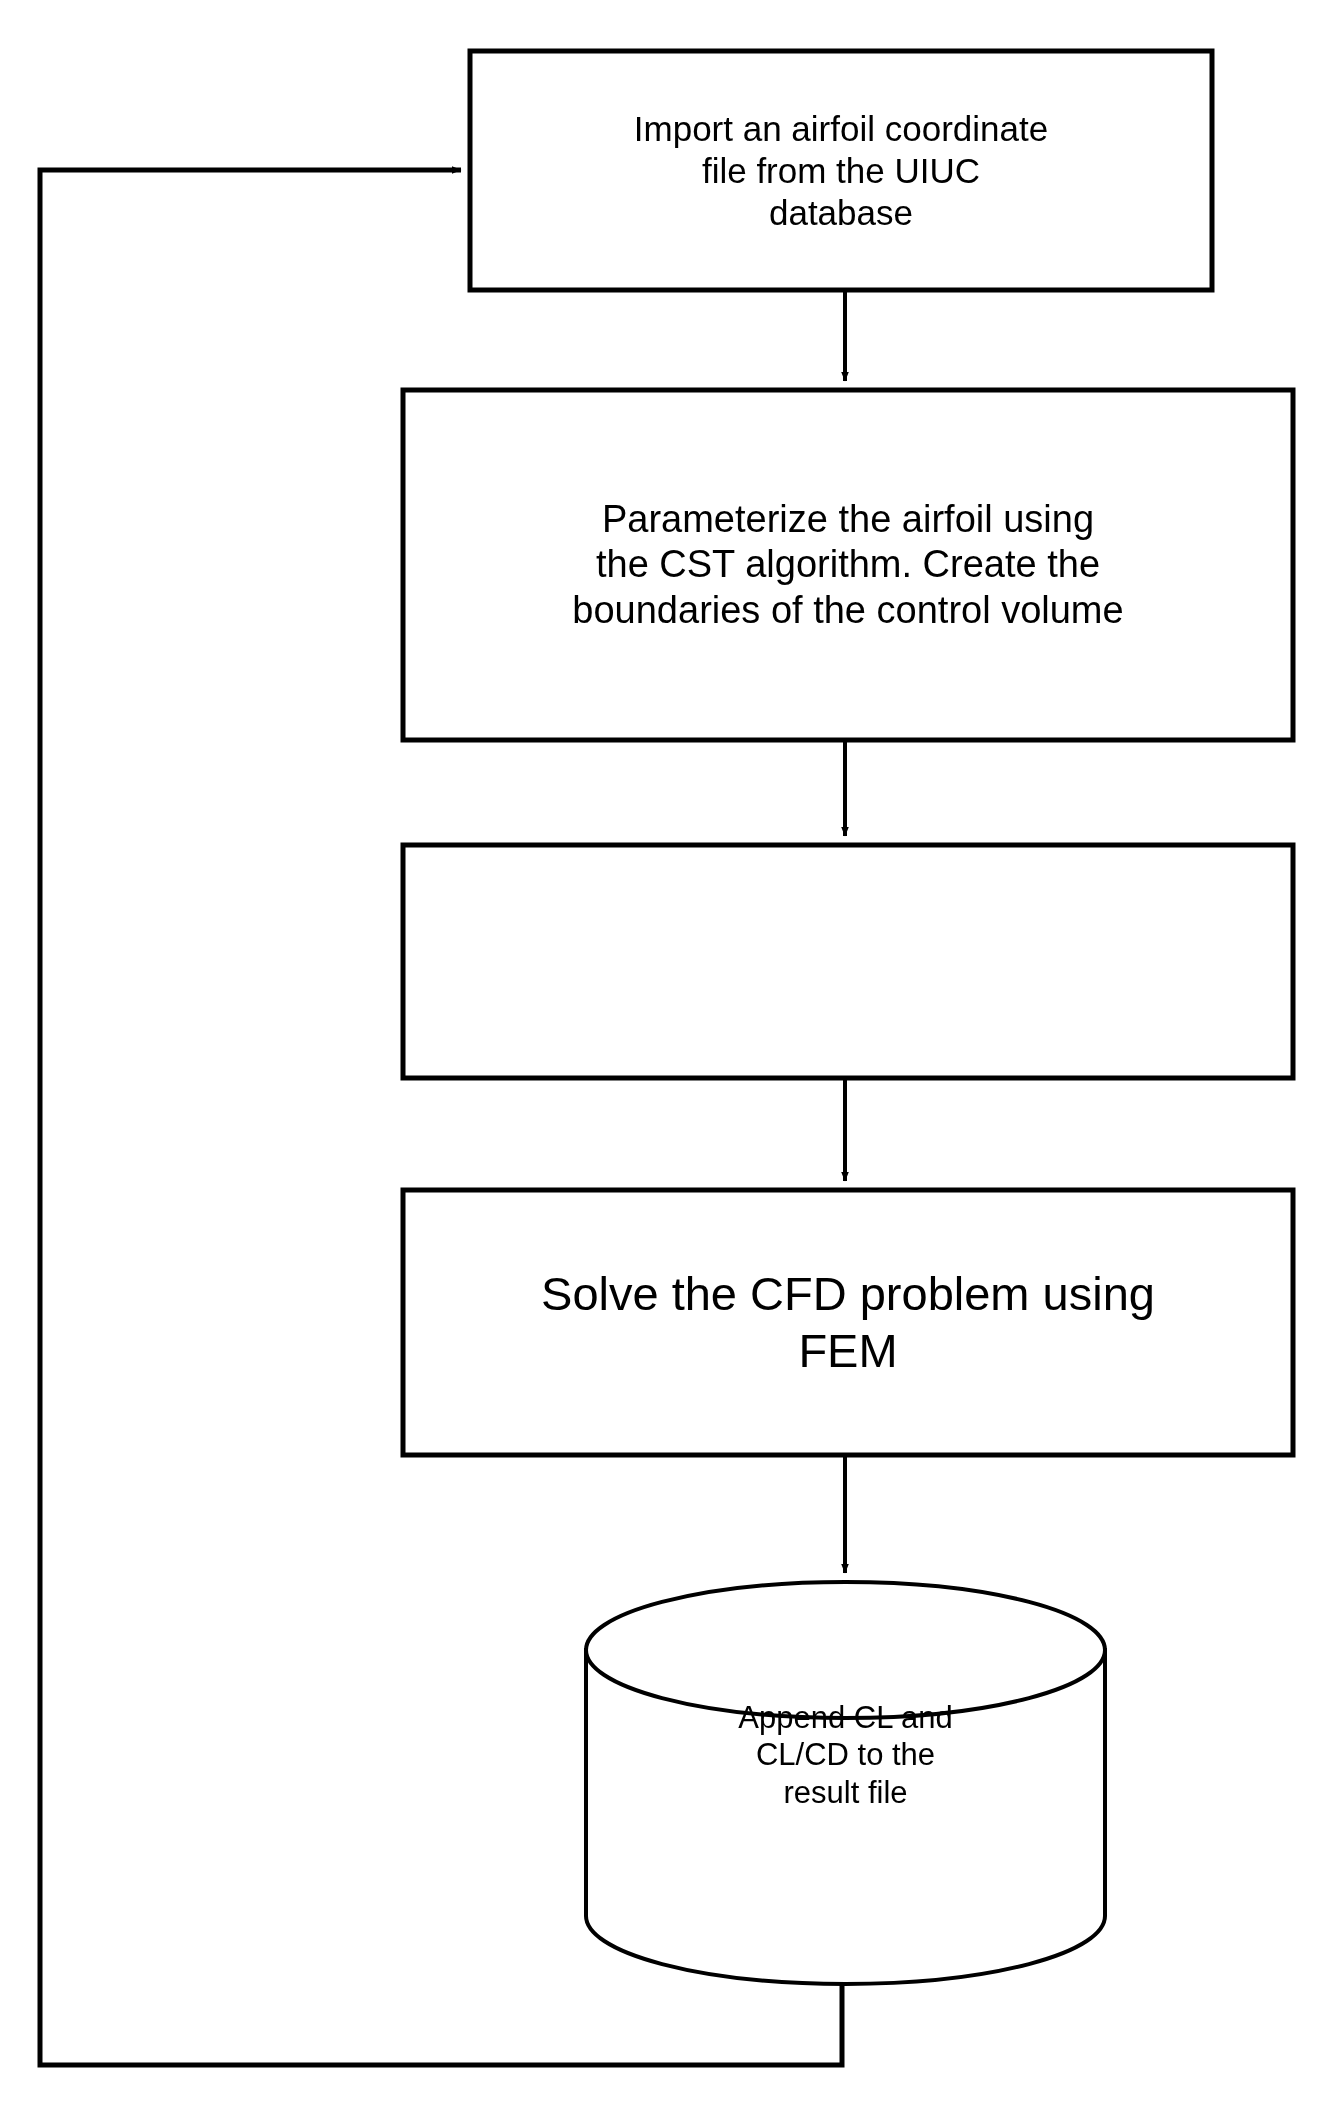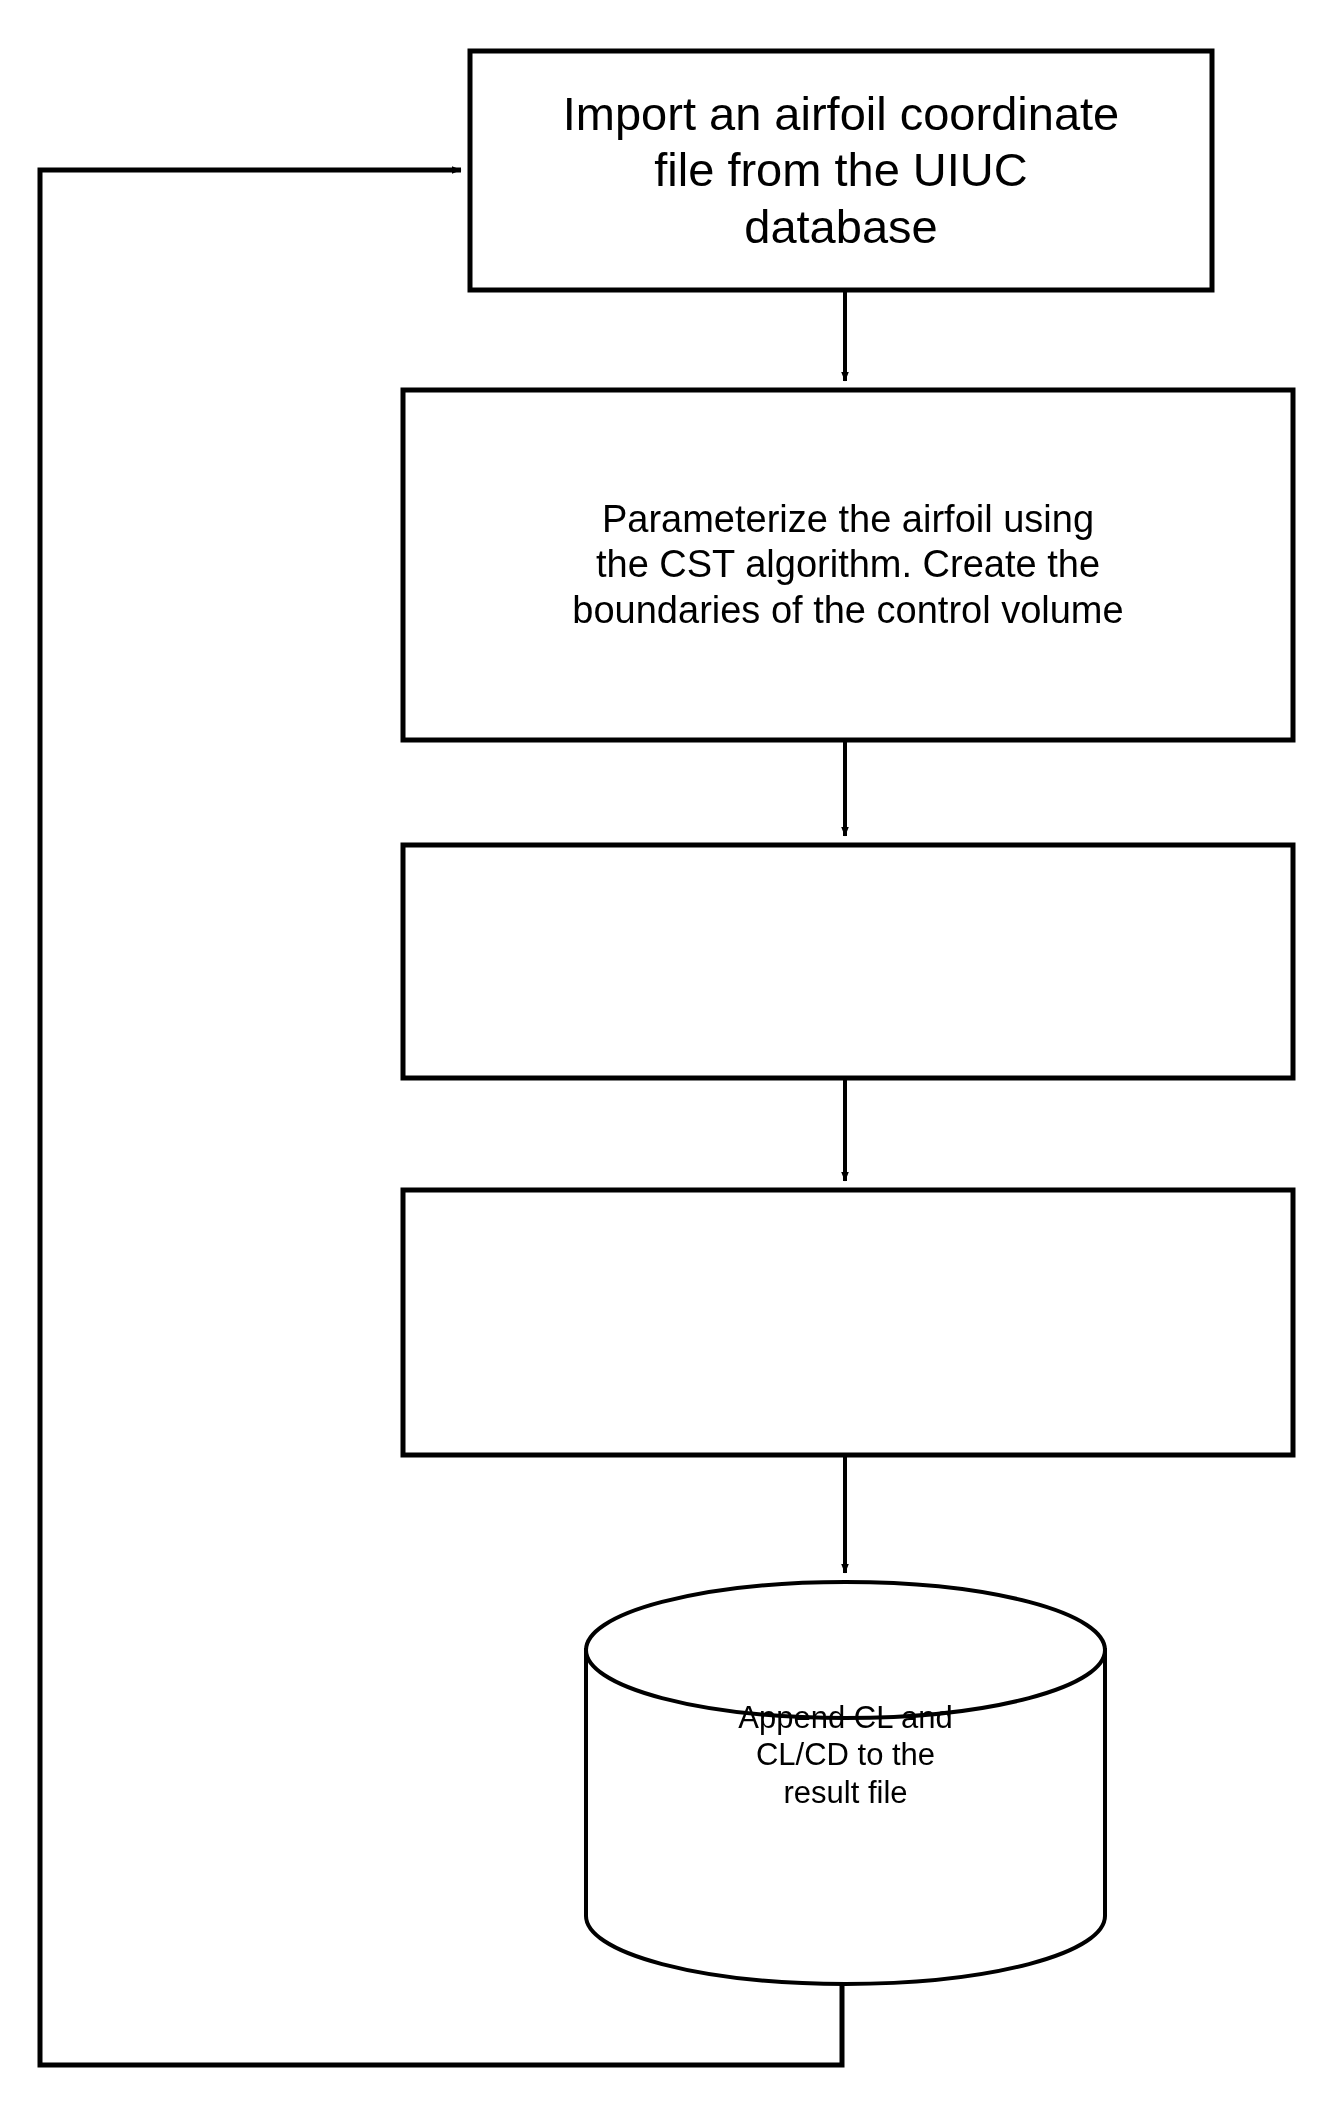--- a/index.html
+++ b/index.html
@@ -16,21 +16,21 @@
     display:flex;
     align-items:center;
     justify-content:center;
     text-align:center;
     color:#000000;
     font-family:"Liberation Sans",sans-serif;
     line-height:1.20;
     white-space:pre-line;
     pointer-events:none;
   }
-  #label-import{left:470px;top:51px;width:742px;height:239px;font-size:47px;}
+  #label-import{left:470px;top:51px;width:742px;height:239px;font-size:35px;}
   #label-parameterize{left:403px;top:390px;width:890px;height:350px;font-size:38px;}
   #label-mesh{left:403px;top:845px;width:890px;height:233px;font-size:47px;}
   #label-solve{left:403px;top:1190px;width:890px;height:265px;font-size:47px;}
   #label-append{left:586px;top:1640px;width:519px;height:230px;font-size:31px;}
 </style>
 </head>
 <body>
 
 <div id="canvas">
 
@@ -69,18 +69,20 @@
 
   <div class="node-label" id="label-import">Import an airfoil coordinate
 file from the UIUC
 database</div>
 
   <div class="node-label" id="label-parameterize">Parameterize the airfoil using
 the CST algorithm. Create the
 boundaries of the control volume</div>
 
 
+  <div class="node-label" id="label-solve">Solve the CFD problem using
+FEM</div>
 
   <div class="node-label" id="label-append">Append CL and
 CL/CD to the
 result file</div>
 
 </div>
 
 </body></html>

